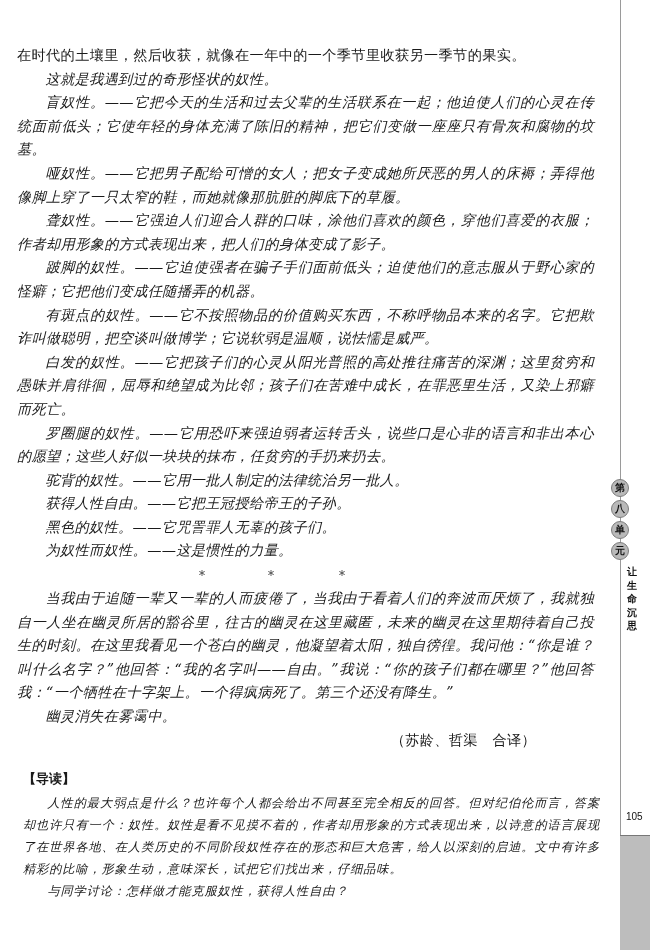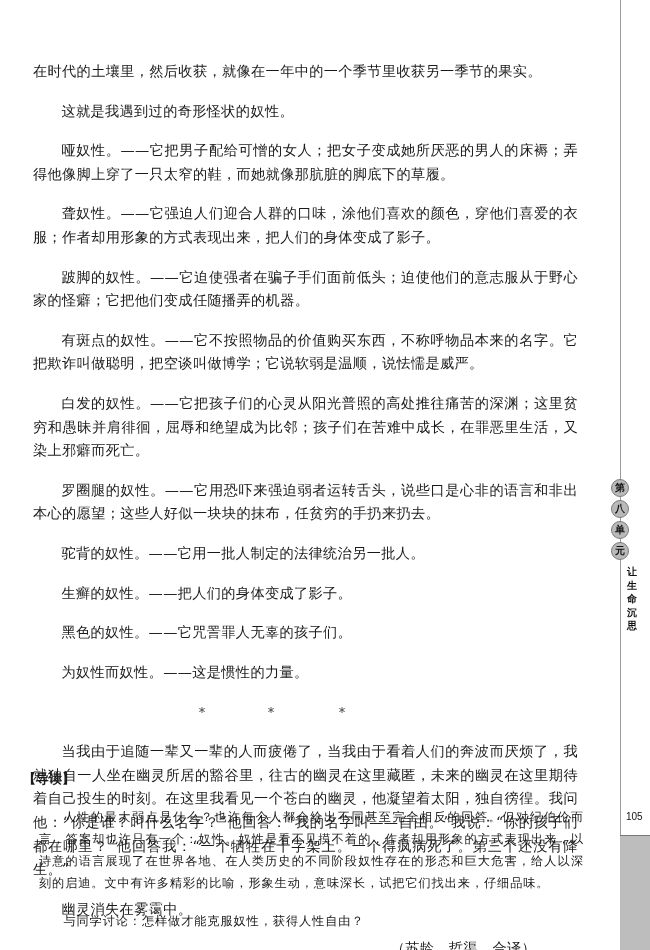--- a/index.html
+++ b/index.html
@@ -5,22 +5,22 @@
     html, body { margin: 0; padding: 0; }
     body {
       width: 650px; height: 950px; position: relative; overflow: hidden;
       background: #ffffff; color: #1a1a1a;
       font-family: "DejaVu Serif", "Liberation Serif", serif;
     }
     .text-col {
       position: absolute; left: 17px; top: 44px; width: 577px;
       font-size: 14.2px; line-height: 23.6px; letter-spacing: 0.35px;
     }
-    .p { margin: 16px; text-align: justify; }
-    .p.indent { text-indent: 2em; }
+    .p { margin: 0; text-align: justify; }
+    .p.indent { text-indent: 2em; font-style: italic; }
     .stars {
       height: 24px; position: relative;
     }
     .stars span { position: absolute; top: 2px; font-size: 12px; color: #333; }
     .credit { text-align: right; padding-right: 58px; margin-top: 0; height: 24px; }
     .guide {
       position: absolute; left: 23px; top: 768px; width: 577px;
       font-family: "DejaVu Sans", "Liberation Sans", sans-serif;
       font-size: 12.2px; line-height: 22px; letter-spacing: 0.9px;
     }
@@ -49,28 +49,29 @@
       position: absolute; left: 620px; top: 835px; width: 30px; height: 115px;
       background: #bdbdbd; border-top: 1px solid #777;
     }
   </style>
 </head>
 <body>
 
 <div class="text-col">
   <p class="p">在时代的土壤里，然后收获，就像在一年中的一个季节里收获另一季节的果实。</p>
   <p class="p indent">这就是我遇到过的奇形怪状的奴性。</p>
+  <p class="p indent">盲奴性。——它把今天的生活和过去父辈的生活联系在一起；他迫使人们的心灵在传统面前低头；它使年轻的身体充满了陈旧的精神，把它们变做一座座只有骨灰和腐物的坟墓。</p>
   <p class="p indent">哑奴性。——它把男子配给可憎的女人；把女子变成她所厌恶的男人的床褥；弄得他像脚上穿了一只太窄的鞋，而她就像那肮脏的脚底下的草履。</p>
   <p class="p indent">聋奴性。——它强迫人们迎合人群的口味，涂他们喜欢的颜色，穿他们喜爱的衣服；作者却用形象的方式表现出来，把人们的身体变成了影子。</p>
   <p class="p indent">跛脚的奴性。——它迫使强者在骗子手们面前低头；迫使他们的意志服从于野心家的怪癖；它把他们变成任随播弄的机器。</p>
   <p class="p indent">有斑点的奴性。——它不按照物品的价值购买东西，不称呼物品本来的名字。它把欺诈叫做聪明，把空谈叫做博学；它说软弱是温顺，说怯懦是威严。</p>
   <p class="p indent">白发的奴性。——它把孩子们的心灵从阳光普照的高处推往痛苦的深渊；这里贫穷和愚昧并肩徘徊，屈辱和绝望成为比邻；孩子们在苦难中成长，在罪恶里生活，又染上邪癖而死亡。</p>
   <p class="p indent">罗圈腿的奴性。——它用恐吓来强迫弱者运转舌头，说些口是心非的语言和非出本心的愿望；这些人好似一块块的抹布，任贫穷的手扔来扔去。</p>
   <p class="p indent">驼背的奴性。——它用一批人制定的法律统治另一批人。</p>
-  <p class="p indent">生癣的奴性。——把人们的身体变成了影子。</p>
+  <p class="p indent">获得人性自由。——它把王冠授给帝王的子孙。</p>
   <p class="p indent">黑色的奴性。——它咒詈罪人无辜的孩子们。</p>
   <p class="p indent">为奴性而奴性。——这是惯性的力量。</p>
   <div class="stars">
     <span style="left:182px">*</span>
     <span style="left:251px">*</span>
     <span style="left:322px">*</span>
   </div>
   <p class="p indent">当我由于追随一辈又一辈的人而疲倦了，当我由于看着人们的奔波而厌烦了，我就独自一人坐在幽灵所居的豁谷里，往古的幽灵在这里藏匿，未来的幽灵在这里期待着自己投生的时刻。在这里我看见一个苍白的幽灵，他凝望着太阳，独自徬徨。我问他：“你是谁？叫什么名字？”他回答：“我的名字叫——自由。”我说：“你的孩子们都在哪里？”他回答我：“一个牺牲在十字架上。一个得疯病死了。第三个还没有降生。”</p>
   <p class="p indent">幽灵消失在雾霭中。</p>
   <div class="credit">（苏龄、哲渠　合译）</div>

